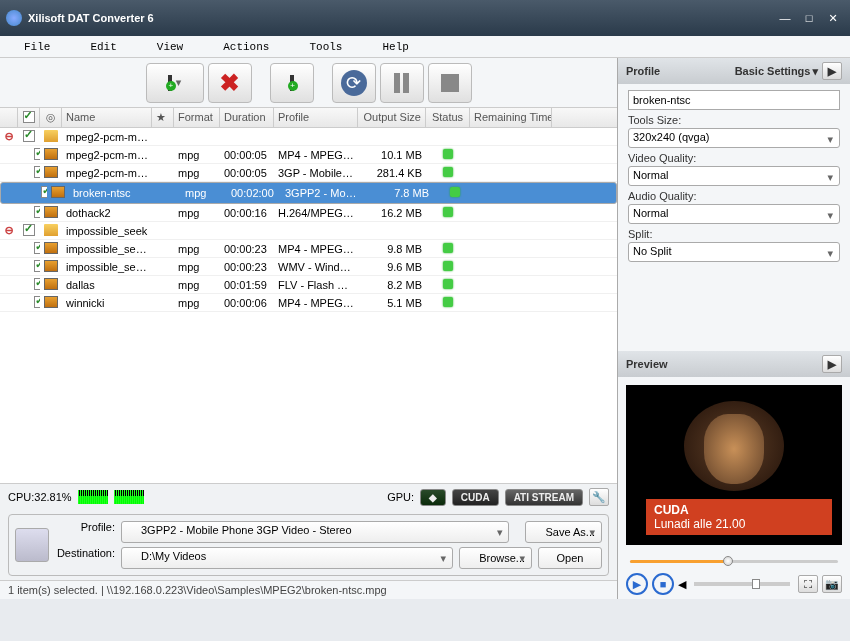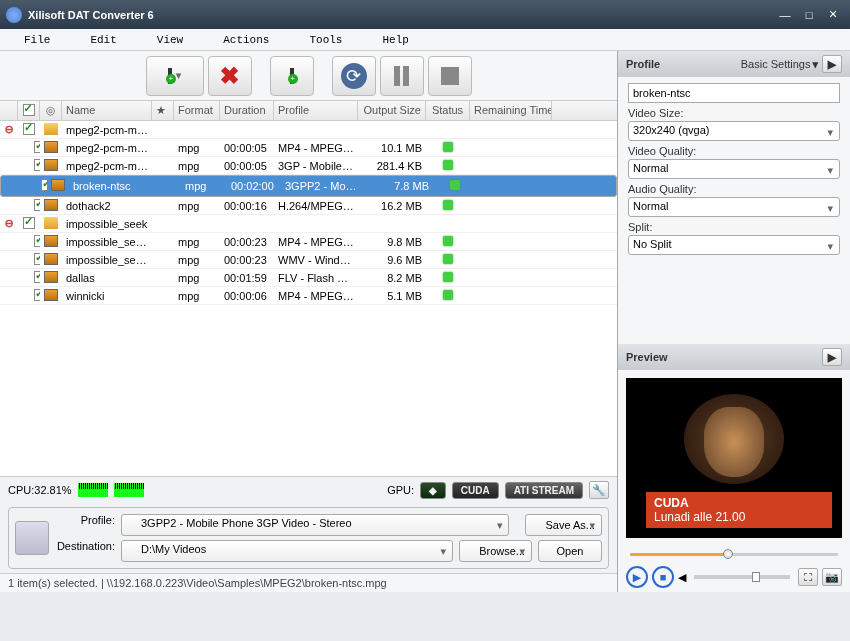--- a/index.html
+++ b/index.html
@@ -1,17 +1,17 @@
 <!DOCTYPE html>
 <html><head>
 <meta charset="utf-8">
 <style>
 * { box-sizing: border-box; margin: 0; padding: 0; font-family: Tahoma, Arial, sans-serif; font-size: 11px; }
 body { width: 850px; height: 641px; background: #e8ebef; overflow: hidden; }
-.titlebar { height: 29px; background: linear-gradient(#4a5a6a, #2a3a4a); color: #fff; display: flex; align-items: center; padding: 0 6px; }
+.titlebar { height: 36px; background: linear-gradient(#4a5a6a, #2a3a4a); color: #fff; display: flex; align-items: center; padding: 0 6px; }
 .titlebar .app-icon { width: 16px; height: 16px; background: radial-gradient(circle, #8af, #48c); border-radius: 50%; margin-right: 6px; }
 .titlebar .title { flex: 1; font-weight: bold; }
 .titlebar .winbtn { width: 22px; height: 18px; margin-left: 2px; display: flex; align-items: center; justify-content: center; cursor: pointer; }
 .menubar { height: 22px; background: #f4f6f8; display: flex; align-items: center; padding: 0 4px; border-bottom: 1px solid #ccc; }
 .menubar .mi { padding: 0 20px; cursor: pointer; font-family: Liberation Mono, monospace; }
 .toolbar { height: 50px; background: #f4f6f8; display: flex; align-items: center; justify-content: center; gap: 4px; border-bottom: 1px solid #ccc; }
 .toolbtn { width: 44px; height: 40px; border: 1px solid #bbb; border-radius: 4px; background: linear-gradient(#fff, #e0e0e0); display: flex; align-items: center; justify-content: center; cursor: pointer; }
 .toolbtn.wide { width: 58px; }
 .toolgap { width: 10px; }
 .icon-film { width: 22px; height: 22px; background: linear-gradient(#e8a030, #c07010); border: 2px solid #333; position: relative; }
@@ -317,27 +317,27 @@
         </div>
       </div>
       <div class="statusbar">1 item(s) selected. | \\192.168.0.223\Video\Samples\MPEG2\broken-ntsc.mpg</div>
     </div>
   </div>
 
   <div class="right">
     <div class="panel-head">
       <span>Profile</span>
       <span style="flex:1"></span>
-      <span style="font-weight:normal">Basic Settings</span>
+      <span style="font-weight:bold">Basic Settings</span>
       <span style="margin-left:2px">▾</span>
       <span class="smbtn" style="margin-left:4px">▶</span>
     </div>
     <div class="form">
       <input value="broken-ntsc" style="">
-      <div class="flbl">Video Size:</div>
+      <div class="flbl">Tools Size:</div>
       <div class="sel dd"><span>320x240 (qvga)</span></div>
       <div class="flbl">Video Quality:</div>
       <div class="sel dd"><span>Normal</span></div>
       <div class="flbl">Audio Quality:</div>
       <div class="sel dd"><span>Normal</span></div>
       <div class="flbl">Split:</div>
       <div class="sel dd"><span>No Split</span></div>
     </div>
     <div style="flex:1"></div>
     <div class="panel-head">

